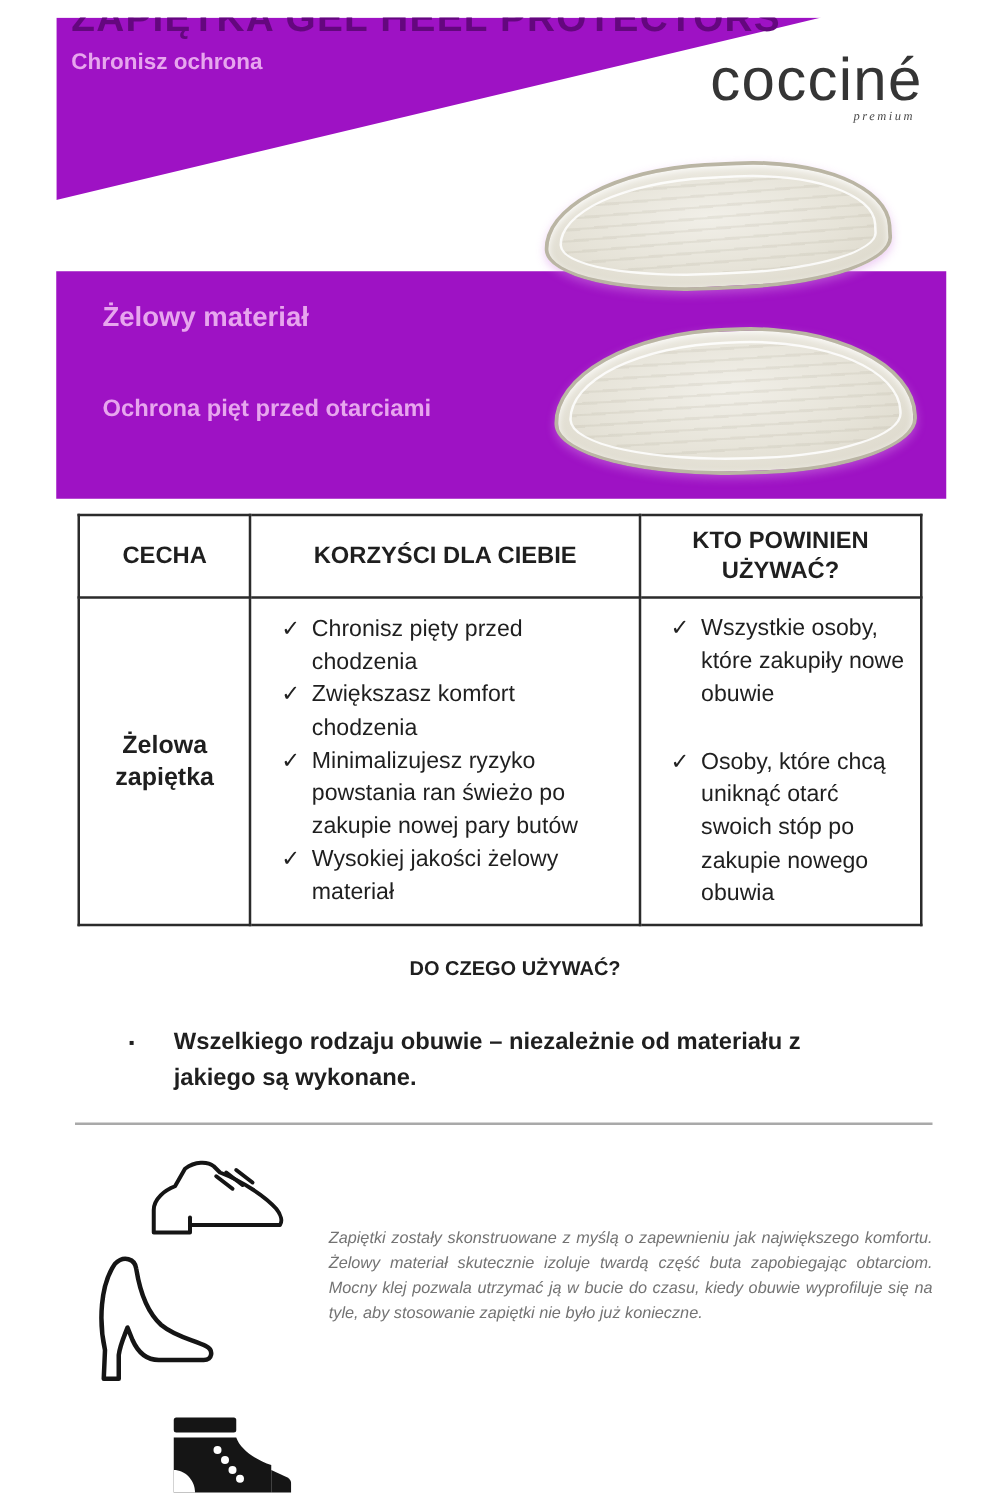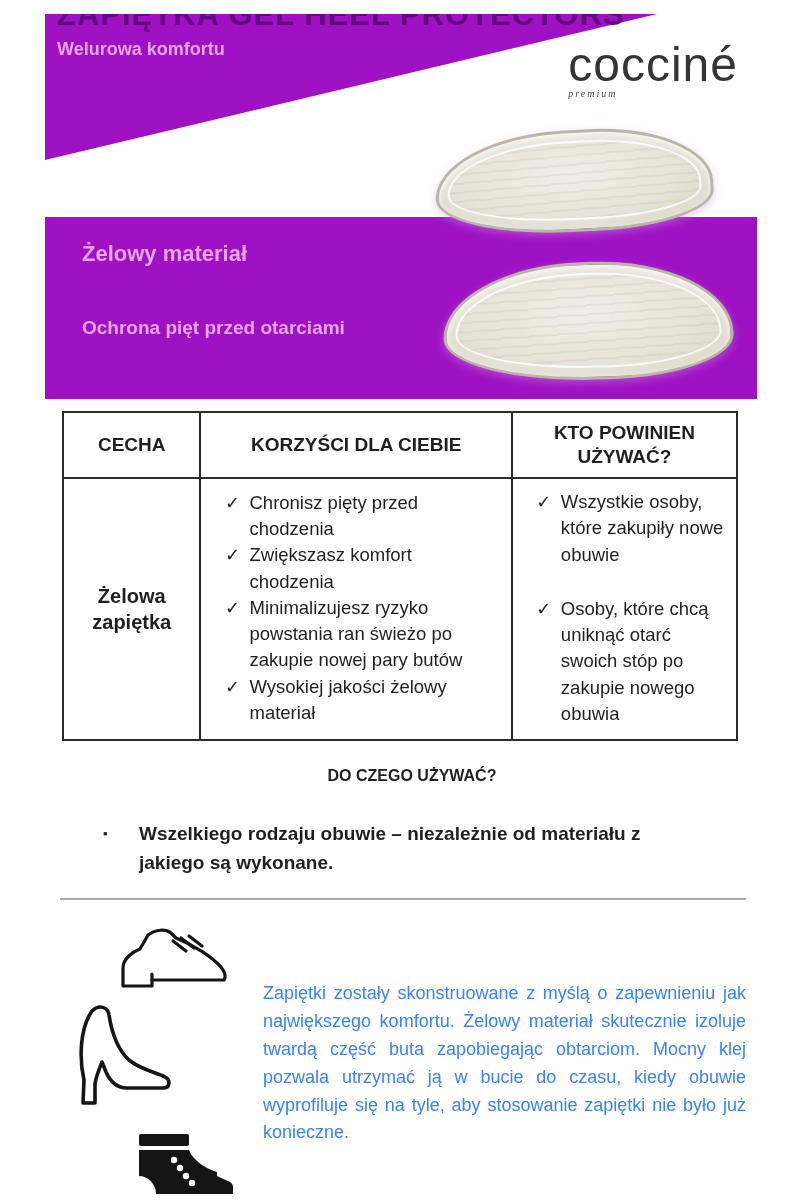--- a/index.html
+++ b/index.html
@@ -20,21 +20,21 @@
     position:absolute; left:57px; top:-15px;
     font-size:31px; font-weight:bold; letter-spacing:1px;
     color:#64077e; white-space:nowrap; line-height:1;
   }
   .sub-title {
     position:absolute; left:57px; top:25px;
     font-size:18px; font-weight:bold; color:#e7a6ee; white-space:nowrap;
   }
 
   
-  .brand { position:absolute; right:62px; top:26px; text-align:left; }
+  .brand { position:absolute; right:62px; top:26px; text-align:right; }
   .brand-name {
     font-size:48px; font-weight:400; color:#353535; letter-spacing:1px;
     line-height:1.05; font-family:"Liberation Sans", sans-serif;
   }
   .brand-sub {
     font-size:10px; font-style:italic; color:#4a4a4a;
     font-family:"Liberation Serif", serif; letter-spacing:2px;
     margin-top:-2px; margin-right:6px;
   }
 
@@ -119,36 +119,36 @@
     background:#a9a9a9;
   }
 
   
   .footer-heading {
     position:absolute; left:263px; top:913px; width:486px;
     font-size:20px; font-weight:bold; white-space:nowrap;
   }
   .footer-paragraph {
     position:absolute; left:263px; top:966px; width:483px;
-    font-size:18px; line-height:1.55; text-align:justify; color:#3b82f6;
+    font-size:13px; line-height:1.55; text-align:justify; color:#737373;font-style:italic;
   }
   .icon-box { position:absolute; }
   .icon-shoe  { left:110px; top:908px;  width:125px; height:72px; }
   .icon-heel  { left:66px;  top:988px;  width:110px; height:110px; }
   .icon-boot  { left:118px; top:1118px; width:115px; height:82px; }
   .icon-box svg { width:100%; height:100%; display:block; }
 </style>
 </head>
 <body>
 
 <div id="page">
 
   <div class="banner-top"></div>
   <div class="main-title">ZAPIĘTKA GEL HEEL PROTECTORS</div>
-  <div class="sub-title">Welurowa komfortu</div>
+  <div class="sub-title">Chronisz ochrona</div>
 
   <div class="brand">
     <div class="brand-name">cocciné</div>
     <div class="brand-sub">premium</div>
   </div>
 
   <div class="gel-pad pad-1">
       <div class="inner"></div>
     </div>
 

